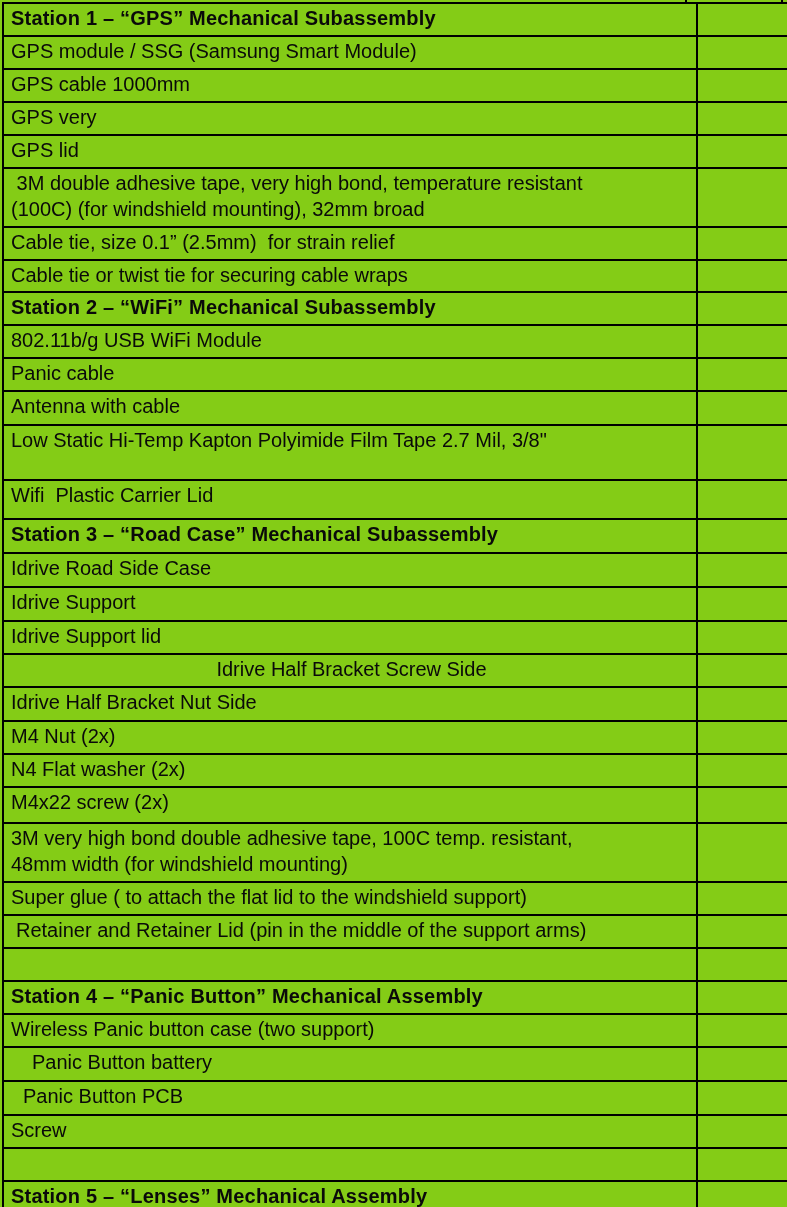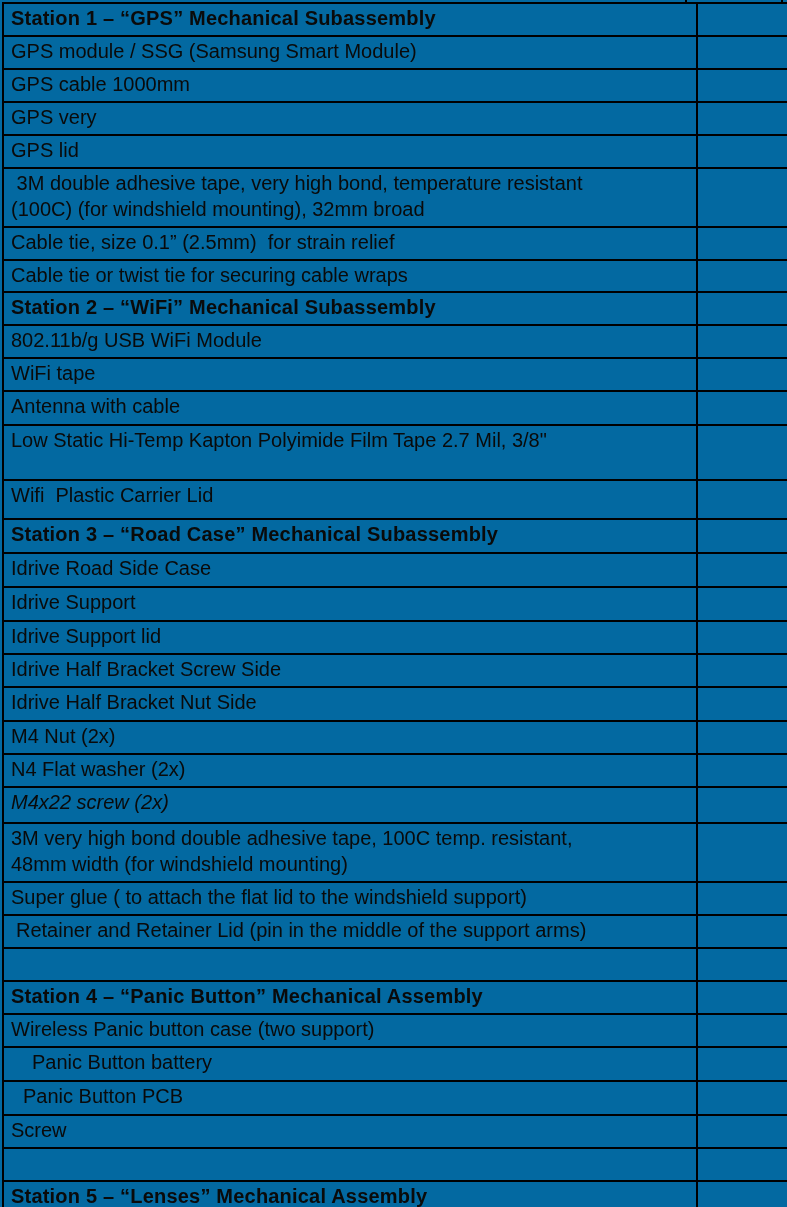--- a/index.html
+++ b/index.html
@@ -8,21 +8,21 @@
     width: 787px;
     height: 1207px;
     background: #ffffff;
     overflow: hidden;
     font-family: "Liberation Sans", "DejaVu Sans", sans-serif;
   }
   .page {
     position: relative;
     width: 787px;
     height: 1207px;
-    background: #0369a1;
+    background: #84cc16;
     overflow: hidden;
   }
   .crop-stub {
     position: absolute;
     top: 0;
     width: 2px;
     height: 3px;
     background: #000;
   }
   table.parts-table {
@@ -99,21 +99,21 @@
         </tr>
         <tr class="section">
           <td class="name-cell" style="height: 30px;">Station 2 – “WiFi” Mechanical Subassembly</td>
           <td class="note-cell"></td>
         </tr>
         <tr class="item">
           <td class="name-cell" style="height: 30px;">802.11b/g USB WiFi Module</td>
           <td class="note-cell"></td>
         </tr>
         <tr class="item">
-          <td class="name-cell" style="height: 30px;">WiFi tape</td>
+          <td class="name-cell" style="height: 30px;">Panic cable</td>
           <td class="note-cell"></td>
         </tr>
         <tr class="item">
           <td class="name-cell" style="height: 31px;">Antenna with cable</td>
           <td class="note-cell"></td>
         </tr>
         <tr class="item">
           <td class="name-cell" style="height: 52px;">Low Static Hi-Temp Kapton Polyimide Film Tape 2.7 Mil, 3/8"</td>
           <td class="note-cell"></td>
         </tr>
@@ -131,37 +131,37 @@
         </tr>
         <tr class="item">
           <td class="name-cell" style="height: 31px;">Idrive Support</td>
           <td class="note-cell"></td>
         </tr>
         <tr class="item">
           <td class="name-cell" style="height: 30px;">Idrive Support lid</td>
           <td class="note-cell"></td>
         </tr>
         <tr class="item">
-          <td class="name-cell" style="height: 30px;">Idrive Half Bracket Screw Side</td>
+          <td class="name-cell" style="height: 30px; text-align: center;">Idrive Half Bracket Screw Side</td>
           <td class="note-cell"></td>
         </tr>
         <tr class="item">
           <td class="name-cell" style="height: 31px;">Idrive Half Bracket Nut Side</td>
           <td class="note-cell"></td>
         </tr>
         <tr class="item">
           <td class="name-cell" style="height: 30px;">M4 Nut (2x)</td>
           <td class="note-cell"></td>
         </tr>
         <tr class="item">
           <td class="name-cell" style="height: 30px;">N4 Flat washer (2x)</td>
           <td class="note-cell"></td>
         </tr>
         <tr class="item">
-          <td class="name-cell" style="height: 33px; font-style: italic;">M4x22 screw (2x)</td>
+          <td class="name-cell" style="height: 33px;">M4x22 screw (2x)</td>
           <td class="note-cell"></td>
         </tr>
         <tr class="item">
           <td class="name-cell" style="height: 56px;">3M very high bond double adhesive tape, 100C temp. resistant,
 48mm width (for windshield mounting)</td>
           <td class="note-cell"></td>
         </tr>
         <tr class="item">
           <td class="name-cell" style="height: 30px;">Super glue ( to attach the flat lid to the windshield support)</td>
           <td class="note-cell"></td>

